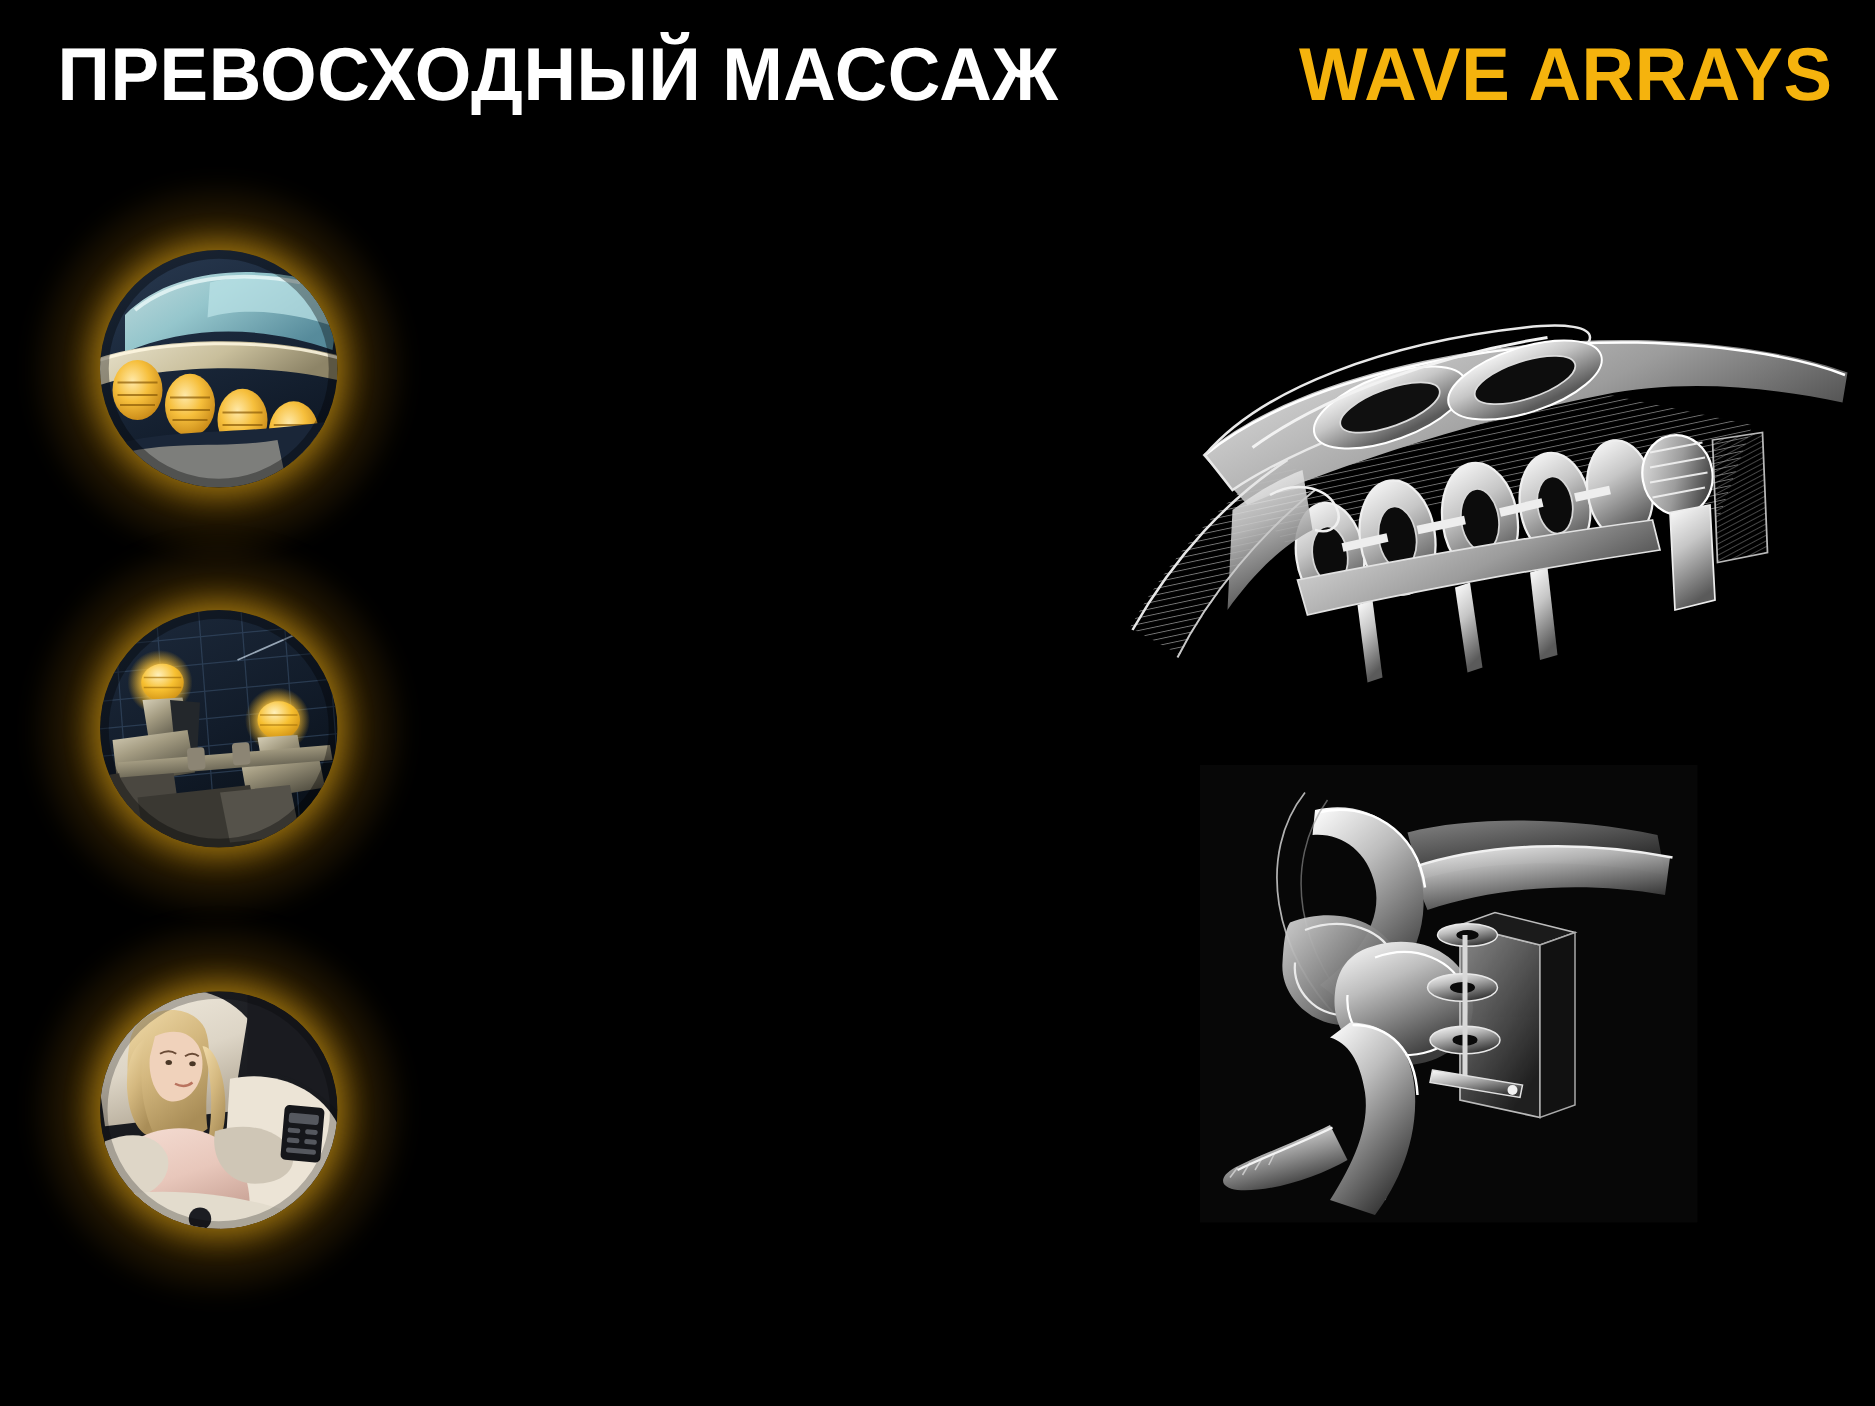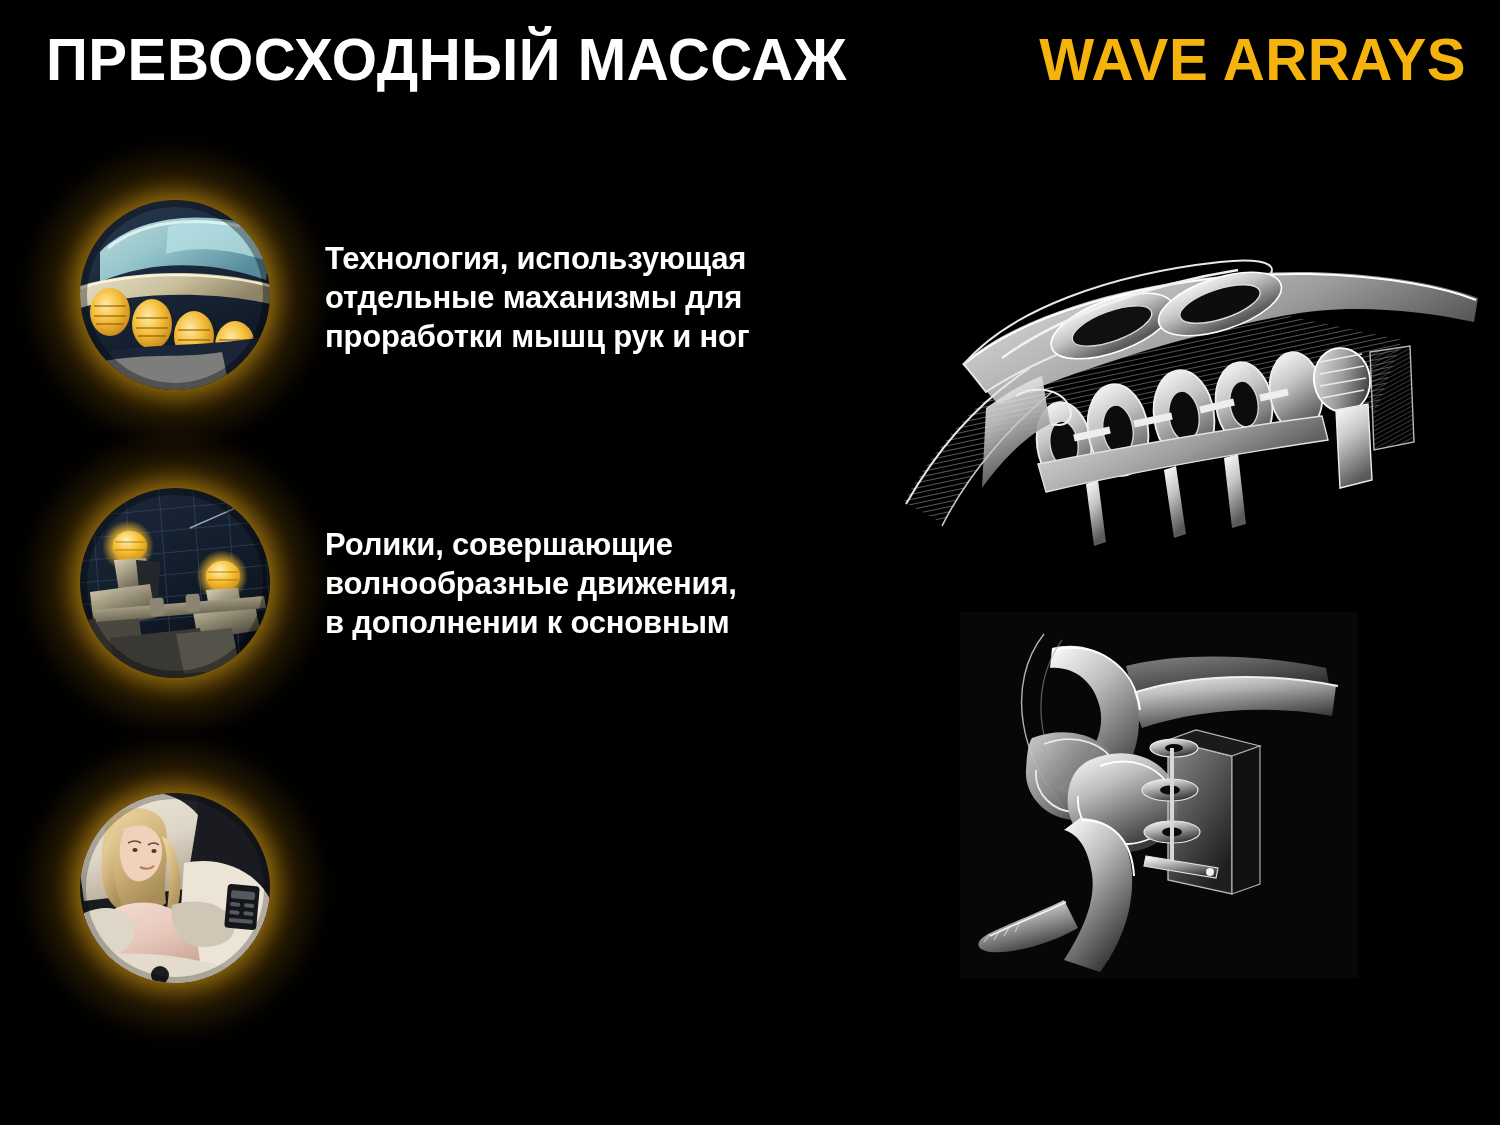--- a/index.html
+++ b/index.html
@@ -207,23 +207,20 @@
             </g>
 
             <path d="M0 160 C50 140 110 150 190 136 L190 190 L0 190 Z" fill="#1a2638"></path>
             <path d="M0 168 C48 150 96 160 142 152 L150 190 L0 190 Z" fill="#cfc7b2" opacity="0.55"></path>
 
             <circle cx="95" cy="95" r="95" fill="none" stroke="#000" stroke-width="14" opacity="0.35"></circle>
           </g>
         </svg>
       </div>
     </div>
-    <div class="feature-text">Технология, использующая
-отдельные маханизмы для
-проработки мышц рук и ног</div>
   </div>
 
   <div class="feature" id="feature-1">
     <div class="thumb-wrap">
       <div class="thumb-glow"></div>
       <div class="thumb">
         <svg viewBox="0 0 190 190" xmlns="http://www.w3.org/2000/svg" aria-hidden="true">
           <defs>
             <clipPath id="c2">
                 <circle cx="95" cy="95" r="95"></circle>
@@ -293,23 +290,20 @@
             <rect x="70" y="110" width="14" height="18" rx="3" fill="#8c8574" transform="rotate(-4 77 119)"></rect>
             <rect x="106" y="106" width="14" height="18" rx="3" fill="#8c8574" transform="rotate(-4 113 115)"></rect>
 
             <path d="M30 150 L120 140 L130 190 L36 190 Z" fill="#3a3832"></path>
             <path d="M96 146 L152 140 L160 180 L104 186 Z" fill="#55524a"></path>
             <circle cx="95" cy="95" r="95" fill="none" stroke="#000" stroke-width="14" opacity="0.35"></circle>
           </g>
         </svg>
       </div>
     </div>
-    <div class="feature-text">Ролики, совершающие
-волнообразные движения,
-в дополнении к основным</div>
   </div>
 
   <div class="feature" id="feature-2">
     <div class="thumb-wrap">
       <div class="thumb-glow"></div>
       <div class="thumb">
         <svg viewBox="0 0 190 190" xmlns="http://www.w3.org/2000/svg" aria-hidden="true">
           <defs>
             <clipPath id="c3">
                 <circle cx="95" cy="95" r="95"></circle>

